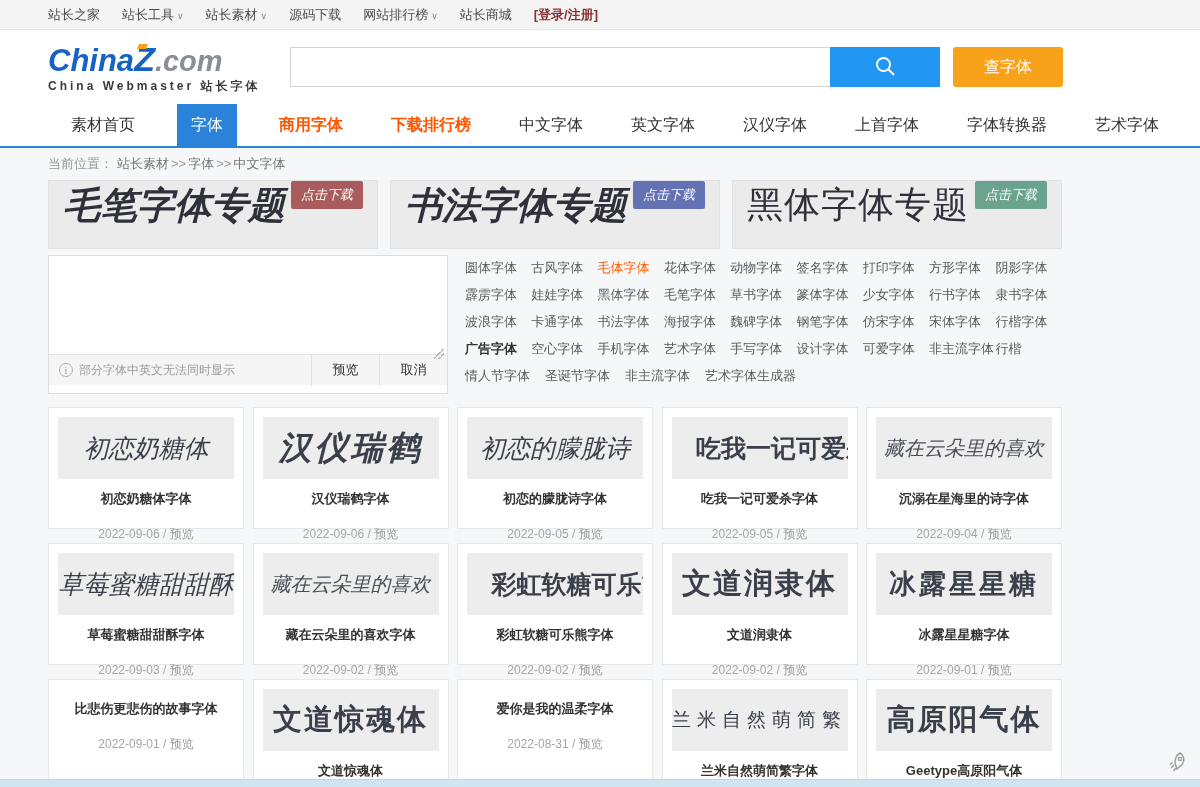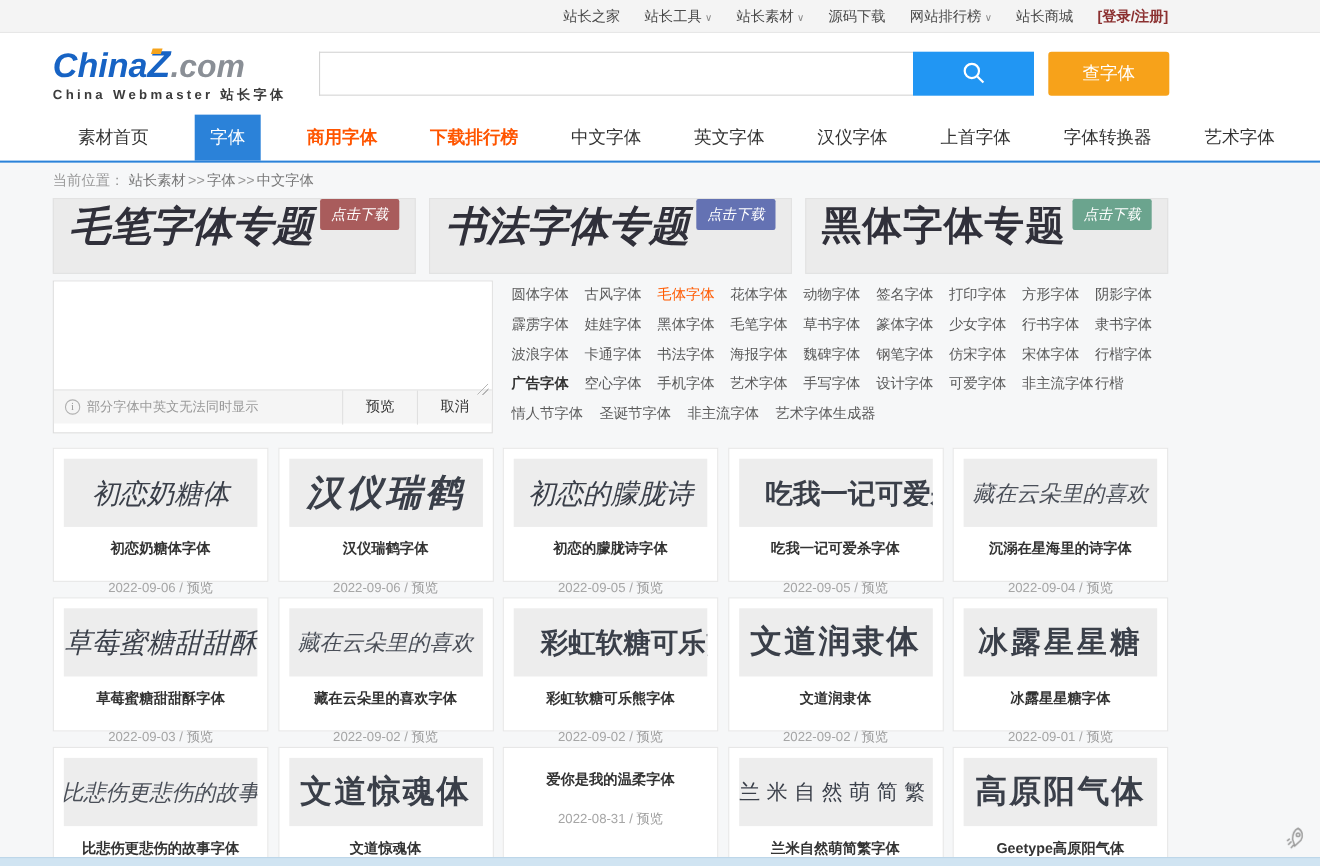--- a/index.html
+++ b/index.html
@@ -3,21 +3,21 @@
 <meta charset="utf-8">
 <style>
   * { margin:0; padding:0; box-sizing:border-box; }
   html,body { width:1200px; height:787px; overflow:hidden; background:#fff;
     font-family:"Liberation Sans","DejaVu Sans",sans-serif; }
   a { text-decoration:none; }
 
   
   .topbar { height:30px; background:#f4f4f4; border-bottom:1px solid #e7e7e7; }
   .topbar-inner { width:1014px; margin-left:48px; height:30px; display:flex;
-    align-items:center; justify-content:flex-end; gap:22px; }
+    align-items:center; gap:22px; }
   .topbar a { font-size:13px; color:#4a4a4a; }
   .topbar .caret { font-size:9px; color:#888; margin-left:3px; }
   .topbar .login { color:#8b3030; font-weight:bold; }
 
   
   .header { height:74px; background:#fff; position:relative; width:1200px; }
   .logo { position:absolute; left:48px; top:12px; line-height:1; cursor:pointer; }
   .logo-line { font-style:italic; font-weight:bold; }
   .logo-china { color:#1763c4; font-size:31px; }
   .logo-z { color:#1763c4; font-size:34px; position:relative; }
@@ -47,21 +47,21 @@
   .breadcrumb a { color:#777; }
   .breadcrumb .sep { margin:0 2px; color:#999; }
 
   
   .banners { display:flex; gap:12px; }
   .banner { width:330px; height:69px; background:#ebebeb; border:1px solid #e2e2e2;
     display:flex; align-items:flex-start; justify-content:space-between; padding:0 14px; cursor:pointer; }
   .banner-title { color:#30303a; white-space:nowrap; }
   .banner-title.brush { font-family:"DejaVu Serif","Liberation Serif",serif;
     font-style:italic; font-weight:bold; font-size:37px; }
-  .banner-title.heiti { font-weight:700; font-size:36px; letter-spacing:1px;
+  .banner-title.heiti { font-weight:400; font-size:36px; letter-spacing:1px;
     font-family:"Liberation Sans",sans-serif; }
   .banner-badge { color:#fff; font-size:13px; padding:5px 10px; border-radius:2px;
     white-space:nowrap; font-style:italic; }
 
   
   .tools { display:flex; margin-top:6px; }
   .preview-panel { width:400px; background:#fff; border:1px solid #ddd; }
   .preview-panel textarea { width:100%; height:98px; border:none; resize:none;
     outline:none; padding:8px; font-size:13px; display:block; }
   .resize-corner { position:absolute; right:3px; bottom:34px; width:10px; height:10px;
@@ -294,21 +294,20 @@
           <div class="card-preview pv-heavy">文道润隶体</div>
           <div class="card-name">文道润隶体</div>
           <div class="card-date"><span>2022-09-02 / </span><a href="#">预览</a></div>
         </div>
         <div class="card">
           <div class="card-preview pv-boldserif">冰露星星糖</div>
           <div class="card-name">冰露星星糖字体</div>
           <div class="card-date"><span>2022-09-01 / </span><a href="#">预览</a></div>
         </div>
         <div class="card">
-          <div class="card-preview pv-script">比悲伤更悲伤的故事</div>
           <div class="card-name">比悲伤更悲伤的故事字体</div>
           <div class="card-date"><span>2022-09-01 / </span><a href="#">预览</a></div>
         </div>
         <div class="card">
           <div class="card-preview pv-heavy">文道惊魂体</div>
           <div class="card-name">文道惊魂体</div>
           <div class="card-date"><span>2022-09-01 / </span><a href="#">预览</a></div>
         </div>
         <div class="card">
           <div class="card-name">爱你是我的温柔字体</div>

